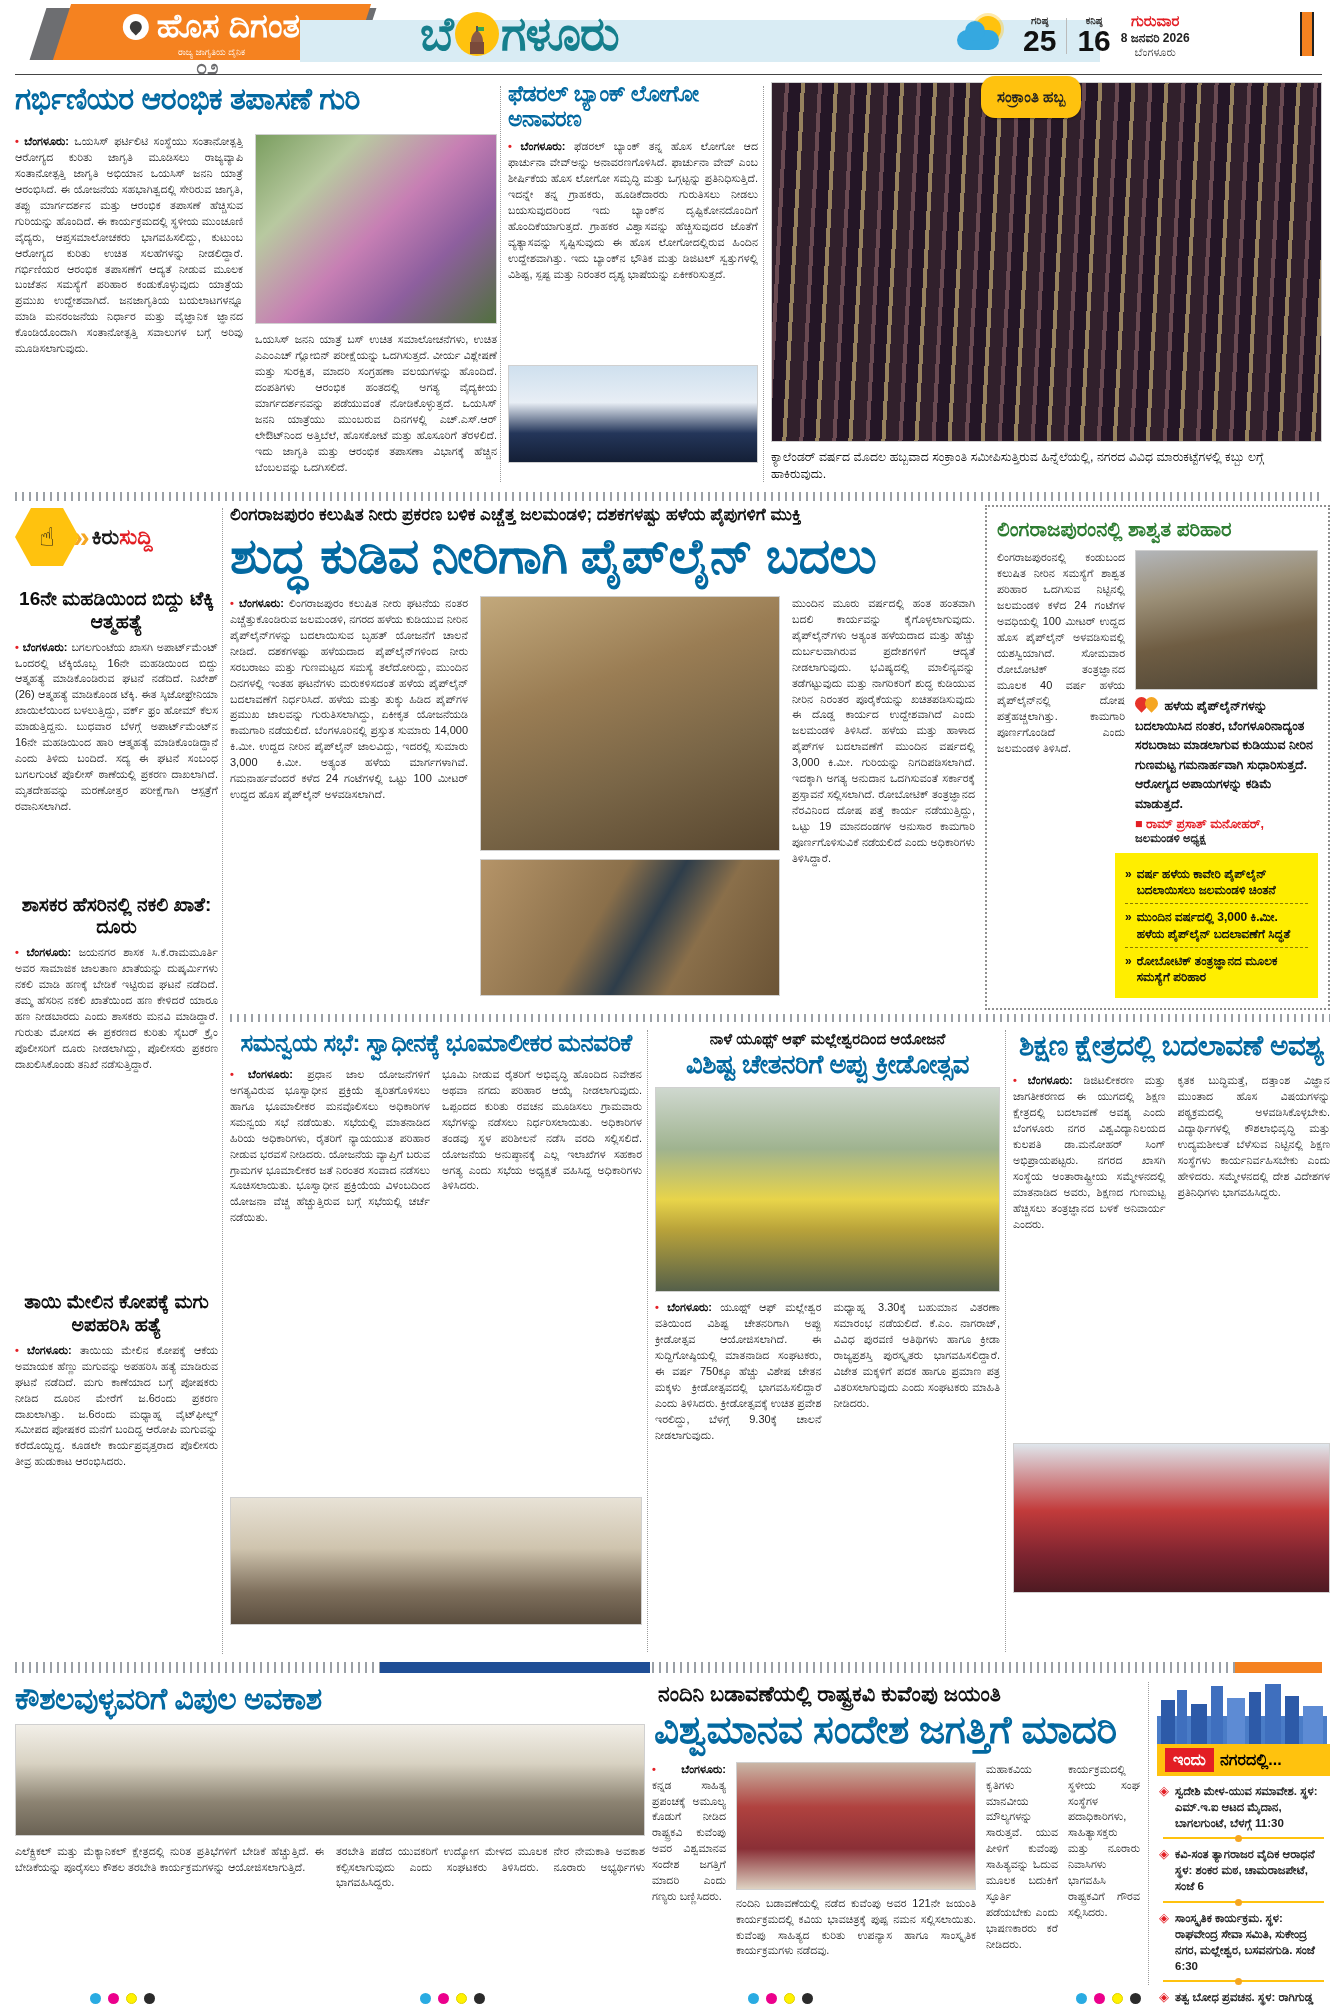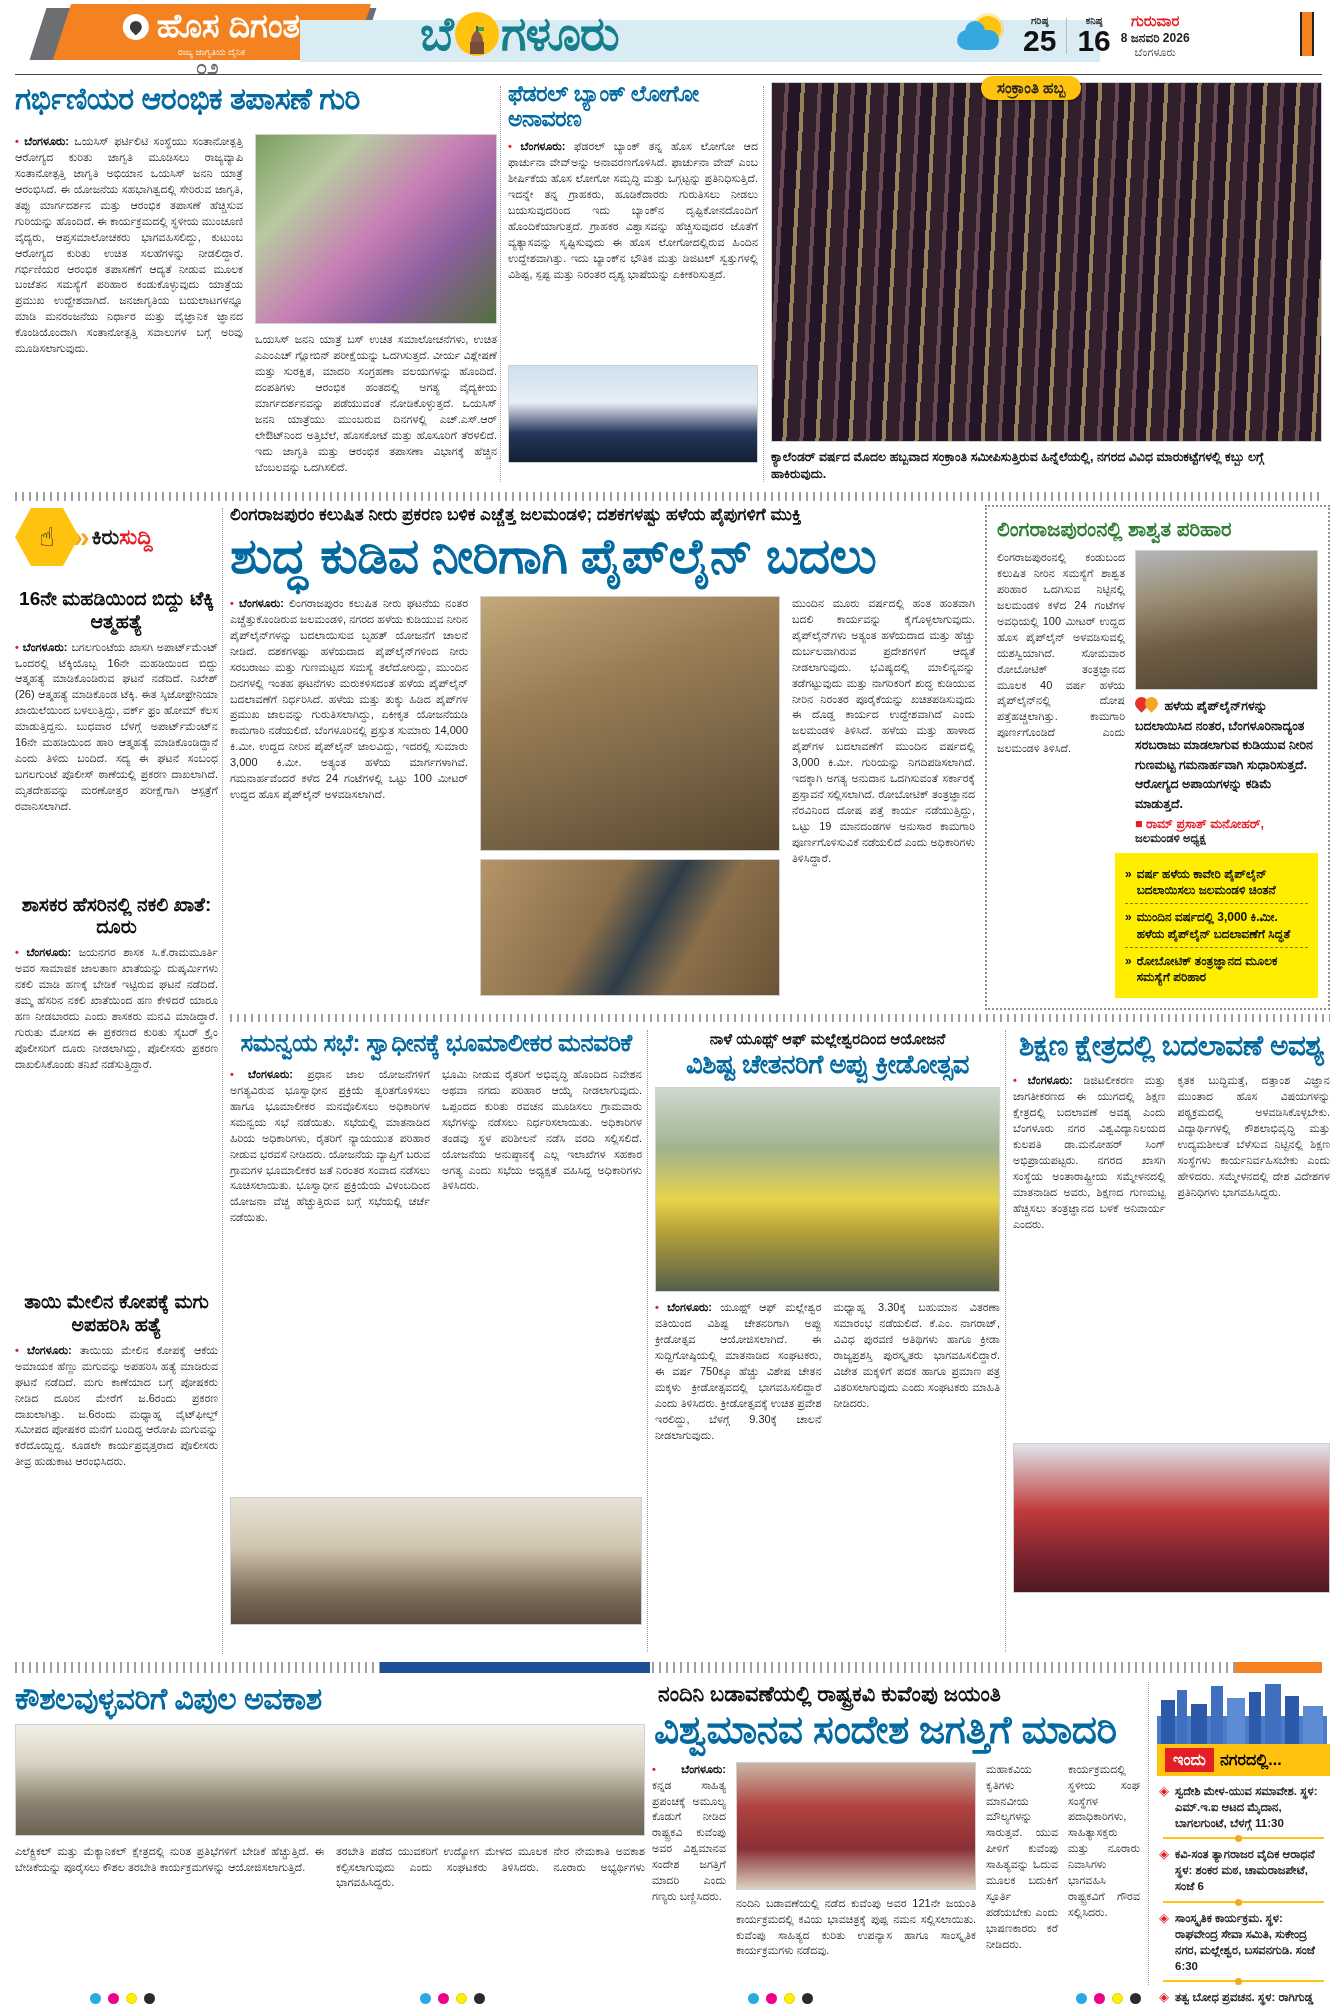--- a/index.html
+++ b/index.html
@@ -8,21 +8,21 @@
   #page{position:relative;width:1337px;height:2009px;background:#fff;margin:0 auto;overflow:hidden;color:#1a1a1a}
 
   
   .abs{position:absolute}
   .body-txt{font-size:11px;line-height:1.45;text-align:justify;color:#222}
   .dateline{font-weight:bold;color:#000}
   .red-dot{color:#e31e24;font-weight:bold}
   .headline{font-weight:900;color:#0369a1;line-height:1.12;letter-spacing:-0.5px}
   .kicker{font-weight:bold;color:#111}
   .photo{background-color:#b9b2a4;border:1px solid #d0d0d0}
-  .caption{font-size:12.5px;font-weight:bold;color:#111;line-height:1.35}
+  .caption{font-size:12.5px;font-weight:normal;color:#111;line-height:1.35}
   .vrule{border-left:1px dotted #9a9a9a}
   .hatch{background:repeating-linear-gradient(90deg,#9aa0a6 0 2px,transparent 2px 7px)}
   .dotted-panel{border:2px dotted #8f8f8f}
 
   
   .mast-grey{background:#6d6e71;transform:skewX(-18deg)}
   .mast-orange{background:#f58220;transform:skewX(-18deg);display:flex;align-items:center;justify-content:center;flex-direction:column}
   .mast-orange-inner{transform:skewX(18deg);text-align:center;color:#fff}
   .logo-title{font-size:33px;font-weight:900;color:#fff;white-space:nowrap;display:flex;align-items:center;gap:8px}
   .logo-emblem{width:26px;height:26px;border-radius:50%;background:#fff;display:inline-flex;align-items:center;justify-content:center}
@@ -40,21 +40,21 @@
   .wx-temp{display:flex;flex-direction:column;align-items:center;line-height:1}
   .wx-label{font-size:10px;font-weight:bold;color:#333}
   .wx-val{font-size:30px;font-weight:900;color:#111}
   .wx-div{width:1px;height:36px;background:#bbb}
   .wx-day{font-size:15px;font-weight:900;color:#e31e24}
   .wx-date{font-size:12px;color:#222;font-weight:bold}
   .wx-city{font-size:11px;color:#333}
   .orange-bar{background:#f58220;border:2px solid #222;border-top:none;border-bottom:none}
 
   
-  .sankranti-badge{background:#ffc20e;border-radius:14px;padding:3px 16px;font-size:15px;font-weight:900;color:#222;box-shadow:0 1px 2px rgba(0,0,0,.4)}
+  .sankranti-badge{background:#ffc20e;border-radius:14px;padding:12px 16px;font-size:15px;font-weight:900;color:#222;box-shadow:0 1px 2px rgba(0,0,0,.4)}
   .kiru-badge{display:flex;align-items:center}
   .kiru-hex{width:64px;height:58px;background:#ffc20e;clip-path:polygon(25% 0,75% 0,100% 50%,75% 100%,25% 100%,0 50%);display:flex;align-items:center;justify-content:center;font-size:26px}
   .kiru-chev{color:#f5a623;font-size:30px;font-weight:900;margin:0 2px 0 -6px}
   .kiru-txt{font-size:21px;font-weight:900}
   .kiru-red{color:#e31e24}
   .side-title{font-size:19px;font-weight:900;text-align:center;line-height:1.2;color:#0d0d0d;margin:10px 4px 6px}
 
   
   .panel-head{font-size:20px;font-weight:900;color:#2e7d32;line-height:1.25}
   .quote-txt{font-size:12.5px;font-weight:bold;line-height:1.4;color:#111}

